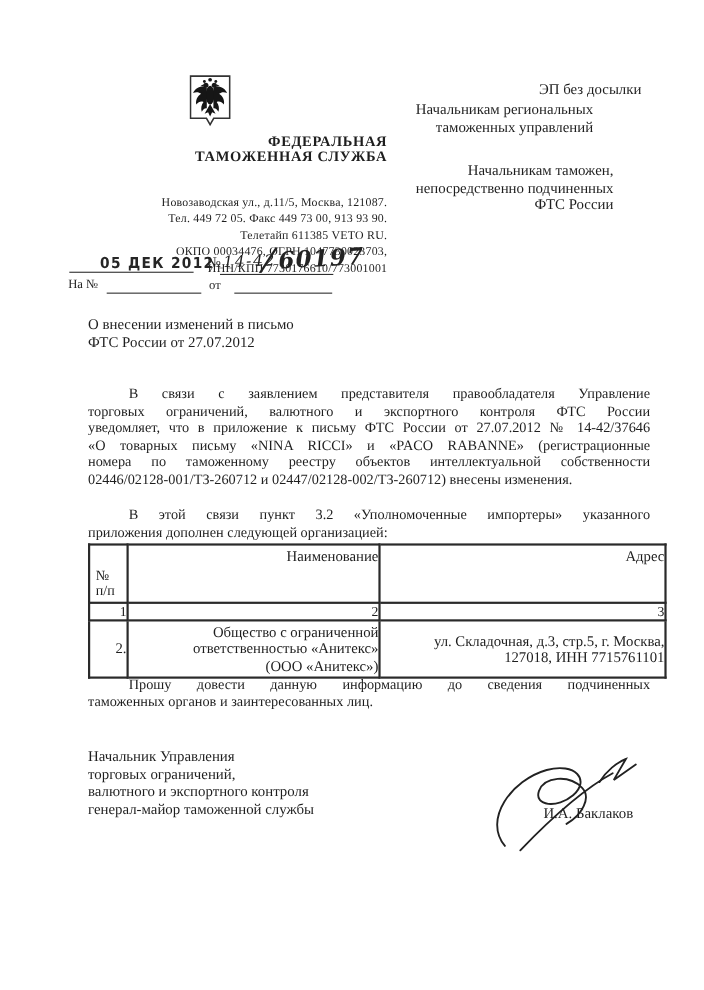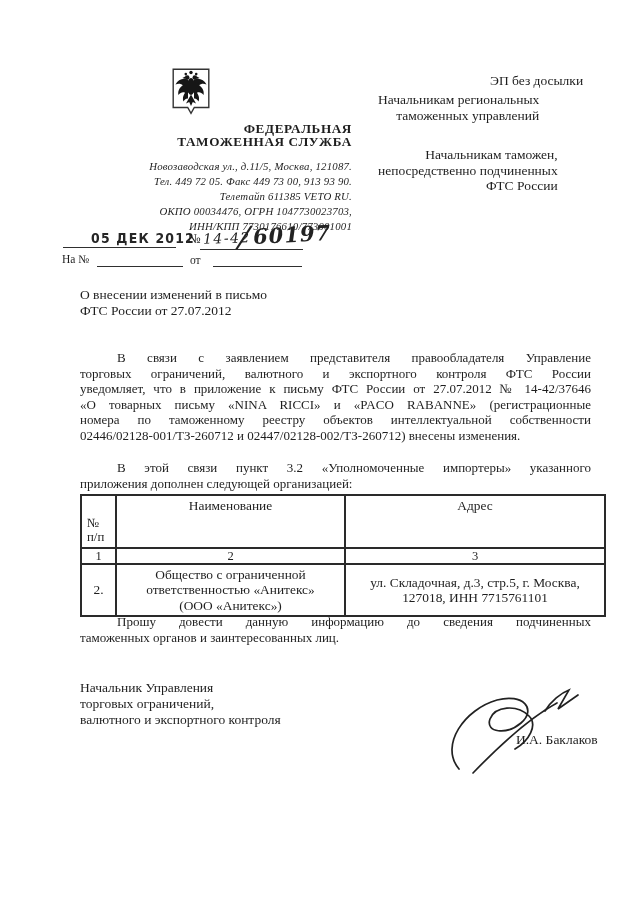--- a/index.html
+++ b/index.html
@@ -5,21 +5,21 @@
   html,body{margin:0;padding:0;background:#ffffff;}
   .page{
     position:relative;width:640px;height:900px;background:#ffffff;
     font-family:"Liberation Serif",serif;color:#1e1e1e;overflow:hidden;
   }
   .abs{position:absolute;}
   
   .lh{left:30px;top:68px;width:322px;text-align:right;}
   .emblem{display:block;margin:0 auto 8px auto;}
   .org{font-weight:bold;font-size:13.2px;line-height:12.8px;letter-spacing:0.6px;}
-  .addr{margin-top:10px;font-size:10.8px;line-height:15px;letter-spacing:0.2px;font-weight:500;font-style:italic;}
+  .addr{margin-top:28px;font-size:10.8px;line-height:15px;letter-spacing:0.2px;font-weight:500;}
   
   .stamp{left:91px;top:231px;font-family:"DejaVu Sans",sans-serif;font-weight:bold;
          font-size:12.5px;letter-spacing:1.2px;transform:scaleY(1.1);color:#262626;}
   .numsign{left:188px;top:231px;font-size:13.5px;}
   .hand{font-family:"DejaVu Serif",serif;font-style:italic;color:#222;}
   .hand-prefix{left:203px;top:230px;font-size:14px;letter-spacing:1.5px;transform:rotate(-2deg);}
   .hand-slash{left:239px;top:219px;font-size:30px;font-weight:400;transform:rotate(6deg);}
   .hand-number{left:253px;top:222px;font-size:21px;font-weight:600;letter-spacing:1px;transform:rotate(-3deg);}
   .rule{border-bottom:1.4px solid #2f2f2f;height:0;}
   .r1{left:63px;top:247px;width:113px;}
@@ -39,32 +39,32 @@
   
   .para{font-size:13px;line-height:15.6px;width:511px;}
   .p1{left:80px;top:350px;}
   .p2{left:80px;top:460px;}
   .p3{left:80px;top:614px;}
   .jl{text-align:justify;text-align-last:justify;}
   .ind{padding-left:37px;box-sizing:border-box;}
   
   .tblwrap{left:80px;top:494px;}
   table.doc{border-collapse:collapse;table-layout:fixed;}
-  table.doc td{border:2px solid #2a2a2a;padding:0;font-size:13.4px;line-height:15.2px;text-align:center;}
+  table.doc td{border:2px solid #2a2a2a;padding:0;font-size:13.4px;line-height:15.2px;text-align:right;}
   td.c1{width:28px;}
   td.c2{width:227px;}
   td.c3{width:258px;}
   tr.hdr td{height:46px;vertical-align:top;padding-top:2px;}
   tr.hdr td.c1{vertical-align:bottom;text-align:left;padding-left:5px;padding-bottom:3px;font-size:12.8px;line-height:13.5px;}
   tr.nums td{height:14px;font-size:12.5px;line-height:13px;}
   tr.data td{height:50px;vertical-align:middle;}
   
   .signoff{left:80px;top:680px;font-size:13.5px;line-height:16px;}
   .sig-svg{left:445px;top:683px;}
-  .sig-name{left:516px;top:732px;font-size:13.5px;text-align:center;}
+  .sig-name{left:494px;top:732px;font-size:13.5px;text-align:center;}
 </style>
 </head>
 <body>
 
 <div class="page">
 
   <div class="abs lh">
     <svg class="emblem" width="38" height="47" viewBox="0 0 38 47">
       <path d="M1.2,1.2 H36.8 V39.5 H22.3 L19,45.3 L15.7,39.5 H1.2 Z" fill="none" stroke="#333" stroke-width="1.4"></path>
       <g transform="translate(19,1.5)" fill="#161616">
@@ -168,20 +168,21 @@
 
   <div class="abs para p3">
     <div class="jl ind">Прошу довести данную информацию до сведения подчиненных</div>
     <div>таможенных органов и заинтересованных лиц.</div>
   </div>
 
   <div class="abs signoff">
     <div>Начальник Управления</div>
     <div>торговых ограничений,</div>
     <div>валютного и экспортного контроля</div>
+    <div>генерал-майор таможенной службы</div>
   </div>
 
   <svg class="abs sig-svg" width="150" height="95" viewBox="0 0 150 95">
     <g fill="none" stroke="#222" stroke-width="1.7" stroke-linecap="round">
       <path d="M14,86 C-6,62 20,26 52,17 C78,10 92,26 76,40 C62,52 40,50 45,36 C50,23 72,21 84,33 C93,42 84,58 70,66"></path>
       <path d="M28,90 C55,62 86,34 112,20"></path>
       <path d="M100,28 C106,18 116,10 124,7 L113,26 L133,12"></path>
     </g>
   </svg>
   <div class="abs sig-name">И.А. Баклаков</div>

